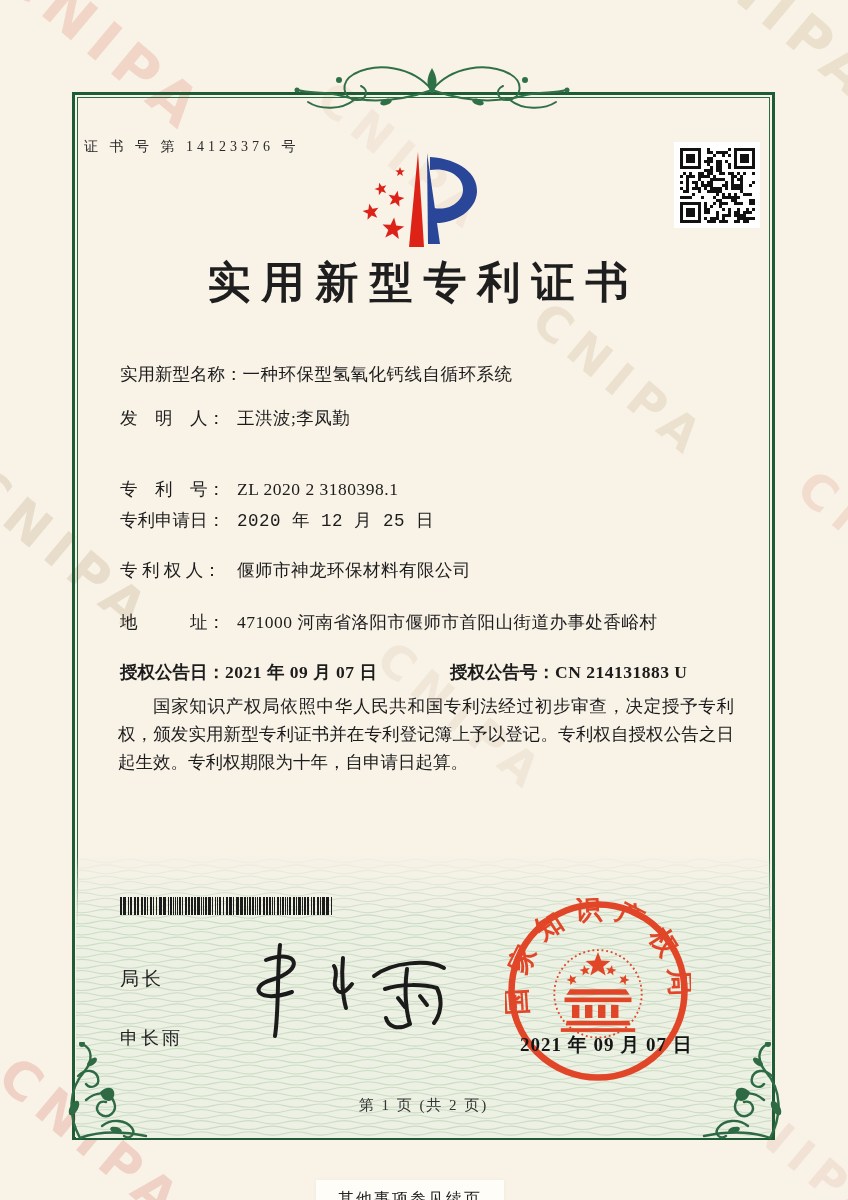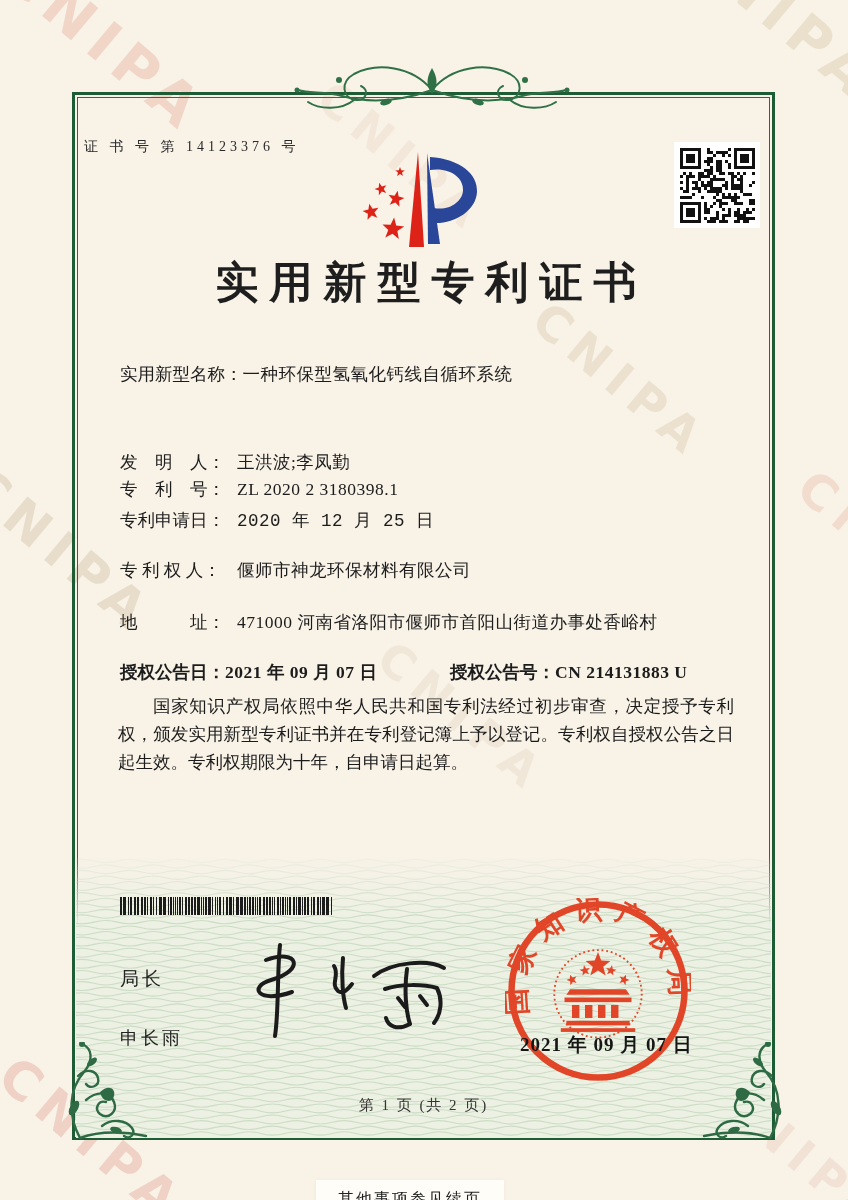--- a/index.html
+++ b/index.html
@@ -41,21 +41,21 @@
     font-size:14px; letter-spacing:4px; color:#2a2a2a;
     z-index:5;
   }
 
   .qr-wrap { left:674px; top:142px; width:86px; height:86px; background:#fff; z-index:5; }
   .qr-wrap svg { position:absolute; left:6px; top:6px; }
 
   .logo { left:350px; top:146px; z-index:5; }
 
   .title {
-    left:80px; top:254px; width:703px;
+    left:72px; top:254px; width:703px;
     text-align:center;
     font-size:43px; font-weight:bold; color:#1e1e1e;
     letter-spacing:11px;
     z-index:5;
   }
 
   .field-row { position:absolute; left:120px; font-size:17.5px; color:#1c1c1c; z-index:5; white-space:nowrap; }
   .field-label { display:inline-block; min-width:117px; }
   .field-value { letter-spacing:0.5px; }
 
@@ -431,21 +431,21 @@
         <rect x="6" y="60" width="9" height="9"></rect>
       </g>
     </svg>
 </div>
 
 <div class="abs title">实用新型专利证书</div>
 
 <div class="field-row" style="top:362px;font-family:Liberation Serif, serif;">
   <span class="field-label">实用新型名称：</span><span class="field-value">一种环保型氢氧化钙线自循环系统</span>
 </div>
-<div class="field-row" style="top:406px;margin-top:44px;">
+<div class="field-row" style="top:406px;">
   <span class="field-label">发　明　人：</span><span class="field-value">王洪波;李凤勤</span>
 </div>
 <div class="field-row" style="top:477px;">
   <span class="field-label">专　利　号：</span><span class="field-value">ZL 2020 2 3180398.1</span>
 </div>
 <div class="field-row" style="top:508px;font-family:Liberation Mono, monospace;">
   <span class="field-label">专利申请日：</span><span class="field-value">2020 年 12 月 25 日</span>
 </div>
 <div class="field-row" style="top:558px;">
   <span class="field-label">专 利 权 人：</span><span class="field-value">偃师市神龙环保材料有限公司</span>

